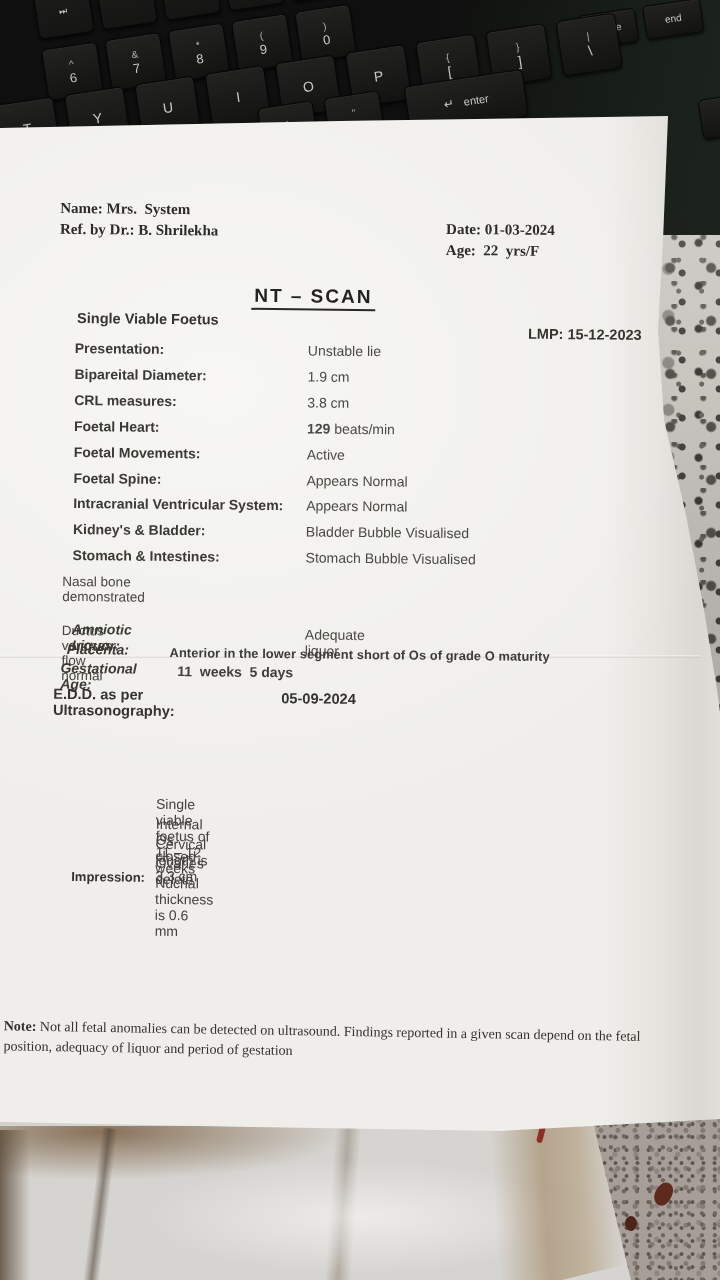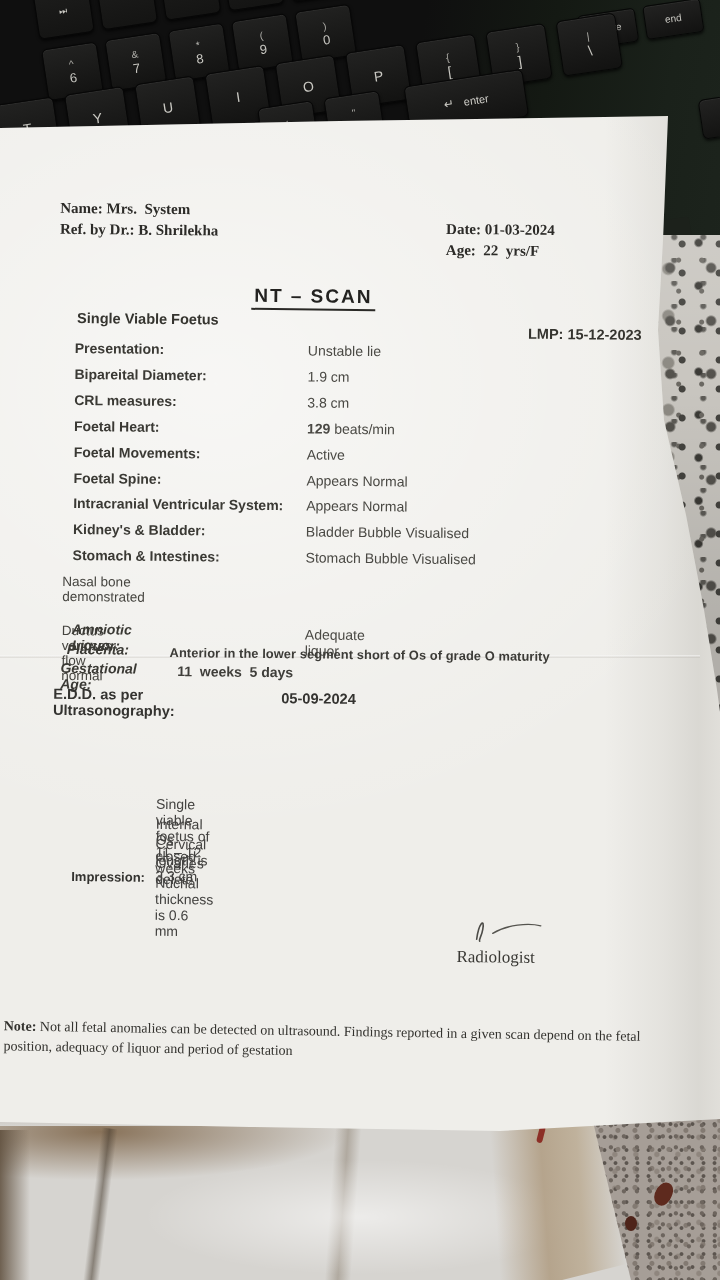--- a/index.html
+++ b/index.html
@@ -324,27 +324,20 @@
         <span class="abs blabel" style="left:74px;top:836px;font-size:13px;margin-top:36px;">Impression:</span>
         <div class="abs" style="left:158px;top:798px;">
             <div class="imp-line">Single viable foetus of  11 – 12  weeks</div>
             <div class="imp-line">Internal Os closed</div>
             <div class="imp-line">Cervical length is 3.3 cm</div>
             <div class="imp-line">Ovaries delete</div>
             <div class="imp-line">Nuchal thickness is 0.6 mm</div>
           </div>
       </div>
 
-      <div class="abs" style="left:468px;top:910px;">
-        <svg width="86" height="36" viewBox="0 0 86 36">
-          <path d="M12 28 C 14 12, 20 6, 18 18 C 17 25, 14 28, 15 30" fill="none" stroke="#4d4c48" stroke-width="1.6" stroke-linecap="round"></path>
-          <path d="M28 22 C 42 13, 64 11, 76 14" fill="none" stroke="#55544f" stroke-width="1.3" stroke-linecap="round"></path>
-        </svg>
-        <div class="serif sig-role" style="margin-top:-4px;margin-left:-8px;">Radiologist</div>
-      </div>
 
       <div class="abs serif note">
         <b>Note:</b><span> Not all fetal anomalies can be detected on ultrasound. Findings reported in a given scan depend on the fetal position, adequacy of liquor and period of gestation</span>
       </div>
 
     </div>
   </div>
 </div>
 
 </body></html>

